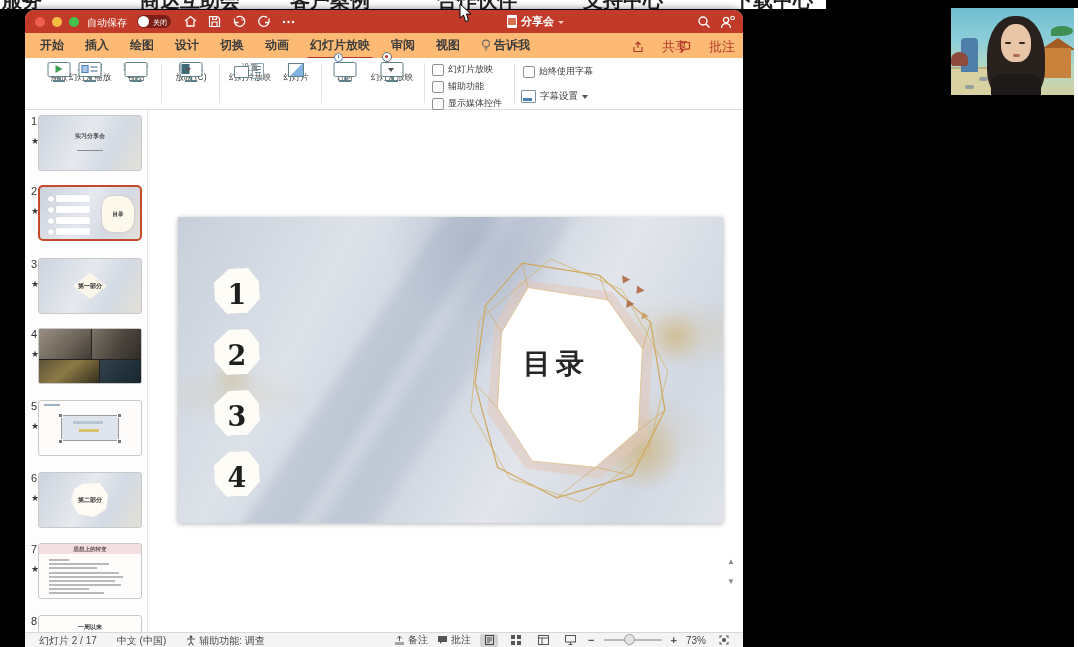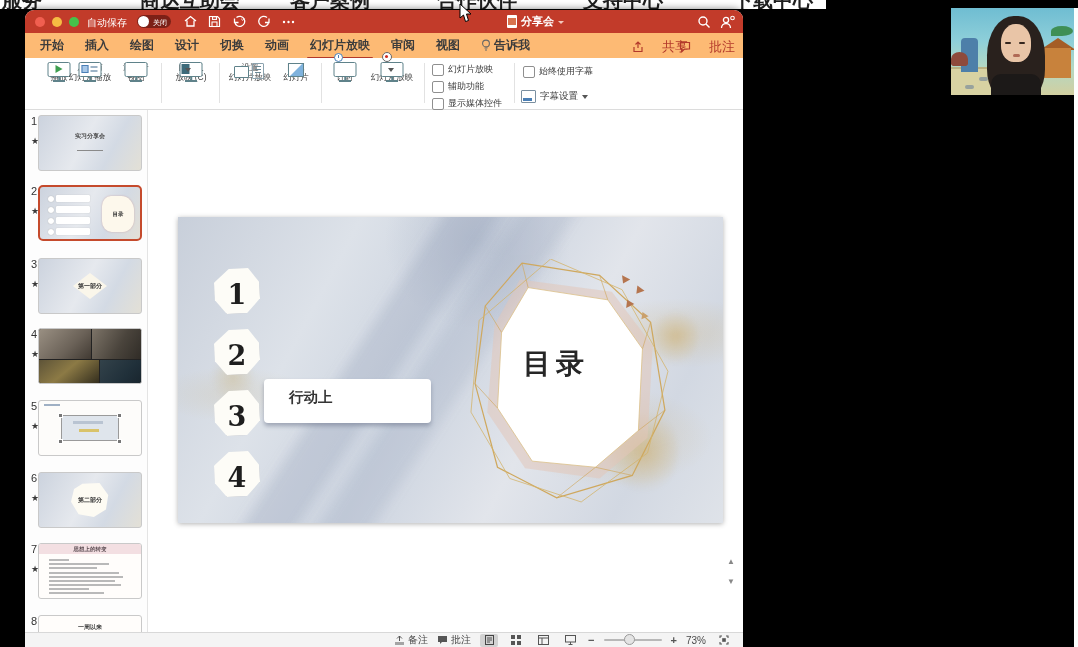--- a/index.html
+++ b/index.html
@@ -461,21 +461,20 @@
           <span class="gold-patch" style="left:430px;top:190px;width:70px;height:90px;background:radial-gradient(circle,rgba(205,170,95,.5),transparent 70%)"></span>
           <span class="gold-patch" style="left:475px;top:90px;width:45px;height:60px;background:radial-gradient(circle,rgba(205,170,95,.45),transparent 70%)"></span>
           <span class="gold-patch" style="left:30px;top:140px;width:50px;height:40px;background:radial-gradient(circle,rgba(200,170,100,.3),transparent 70%)"></span>
 
           <div class="hex" style="top:51px">
               <span>1</span>
             </div>
           <div class="hex" style="top:112px">
               <span>2</span>
             </div>
-          <div class="bar" style="top:162px">行动上</div>
           <div class="hex" style="top:173px">
               <span>3</span>
             </div>
           <div class="hex" style="top:234px">
               <span>4</span>
             </div>
 
           <div class="poly-wrap">
             <svg width="210" height="245" viewBox="0 0 200 240">
               <polygon points="50,20 140,32 180,85 175,175 128,215 55,205 18,150 25,65" fill="rgba(226,198,186,0.55)" stroke="none"></polygon>
@@ -493,20 +492,31 @@
           </div>
           <div class="toc-title">目录</div>
         </div>
 
         <span class="pg-btn" style="top:448px">▲</span>
         <span class="pg-btn" style="top:468px">▼</span>
       </div>
     </div>
 
     <div class="statusbar">
+      <div class="sb-left">
+        <span>幻灯片 2 / 17</span>
+        <span>中文 (中国)</span>
+        <span class="sb-item">
+          <svg width="10" height="11" viewBox="0 0 10 11">
+              <circle cx="5" cy="2" r="1.4" fill="#555"></circle>
+              <path d="M1 4 h8 M5 4 v3 M5 7 l-2.5 3.5 M5 7 l2.5 3.5" stroke="#555" stroke-width="1.1" fill="none"></path>
+            </svg>
+          <span>辅助功能: 调查</span>
+        </span>
+      </div>
       <div class="sb-right">
         <span class="sb-item">
           <svg width="11" height="10" viewBox="0 0 11 10">
               <path d="M3 3.5 l2.5-2.5 2.5 2.5 M5.5 1 v5" stroke="#555" stroke-width="1" fill="none"></path>
               <path d="M1 8 h9 M1 10 h9" stroke="#555" stroke-width="1"></path>
             </svg>
           <span>备注</span>
         </span>
         <span class="sb-item">
           <svg width="11" height="10" viewBox="0 0 11 10">

